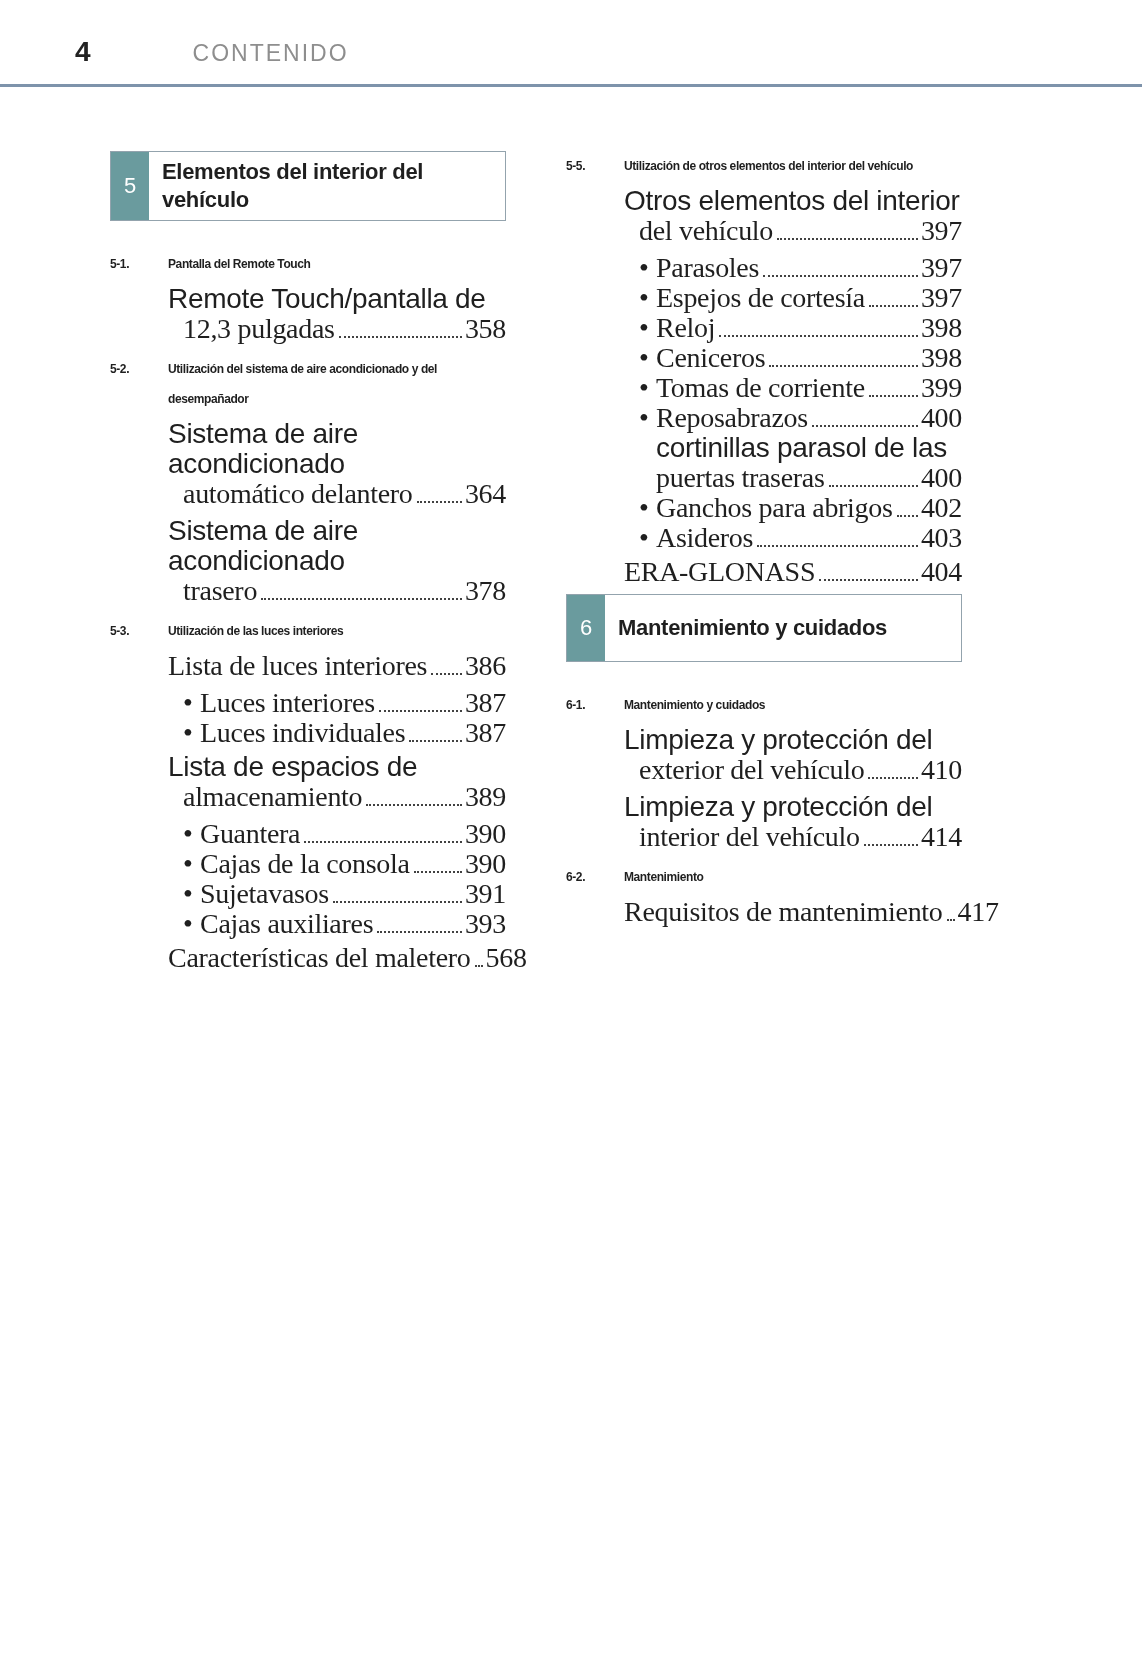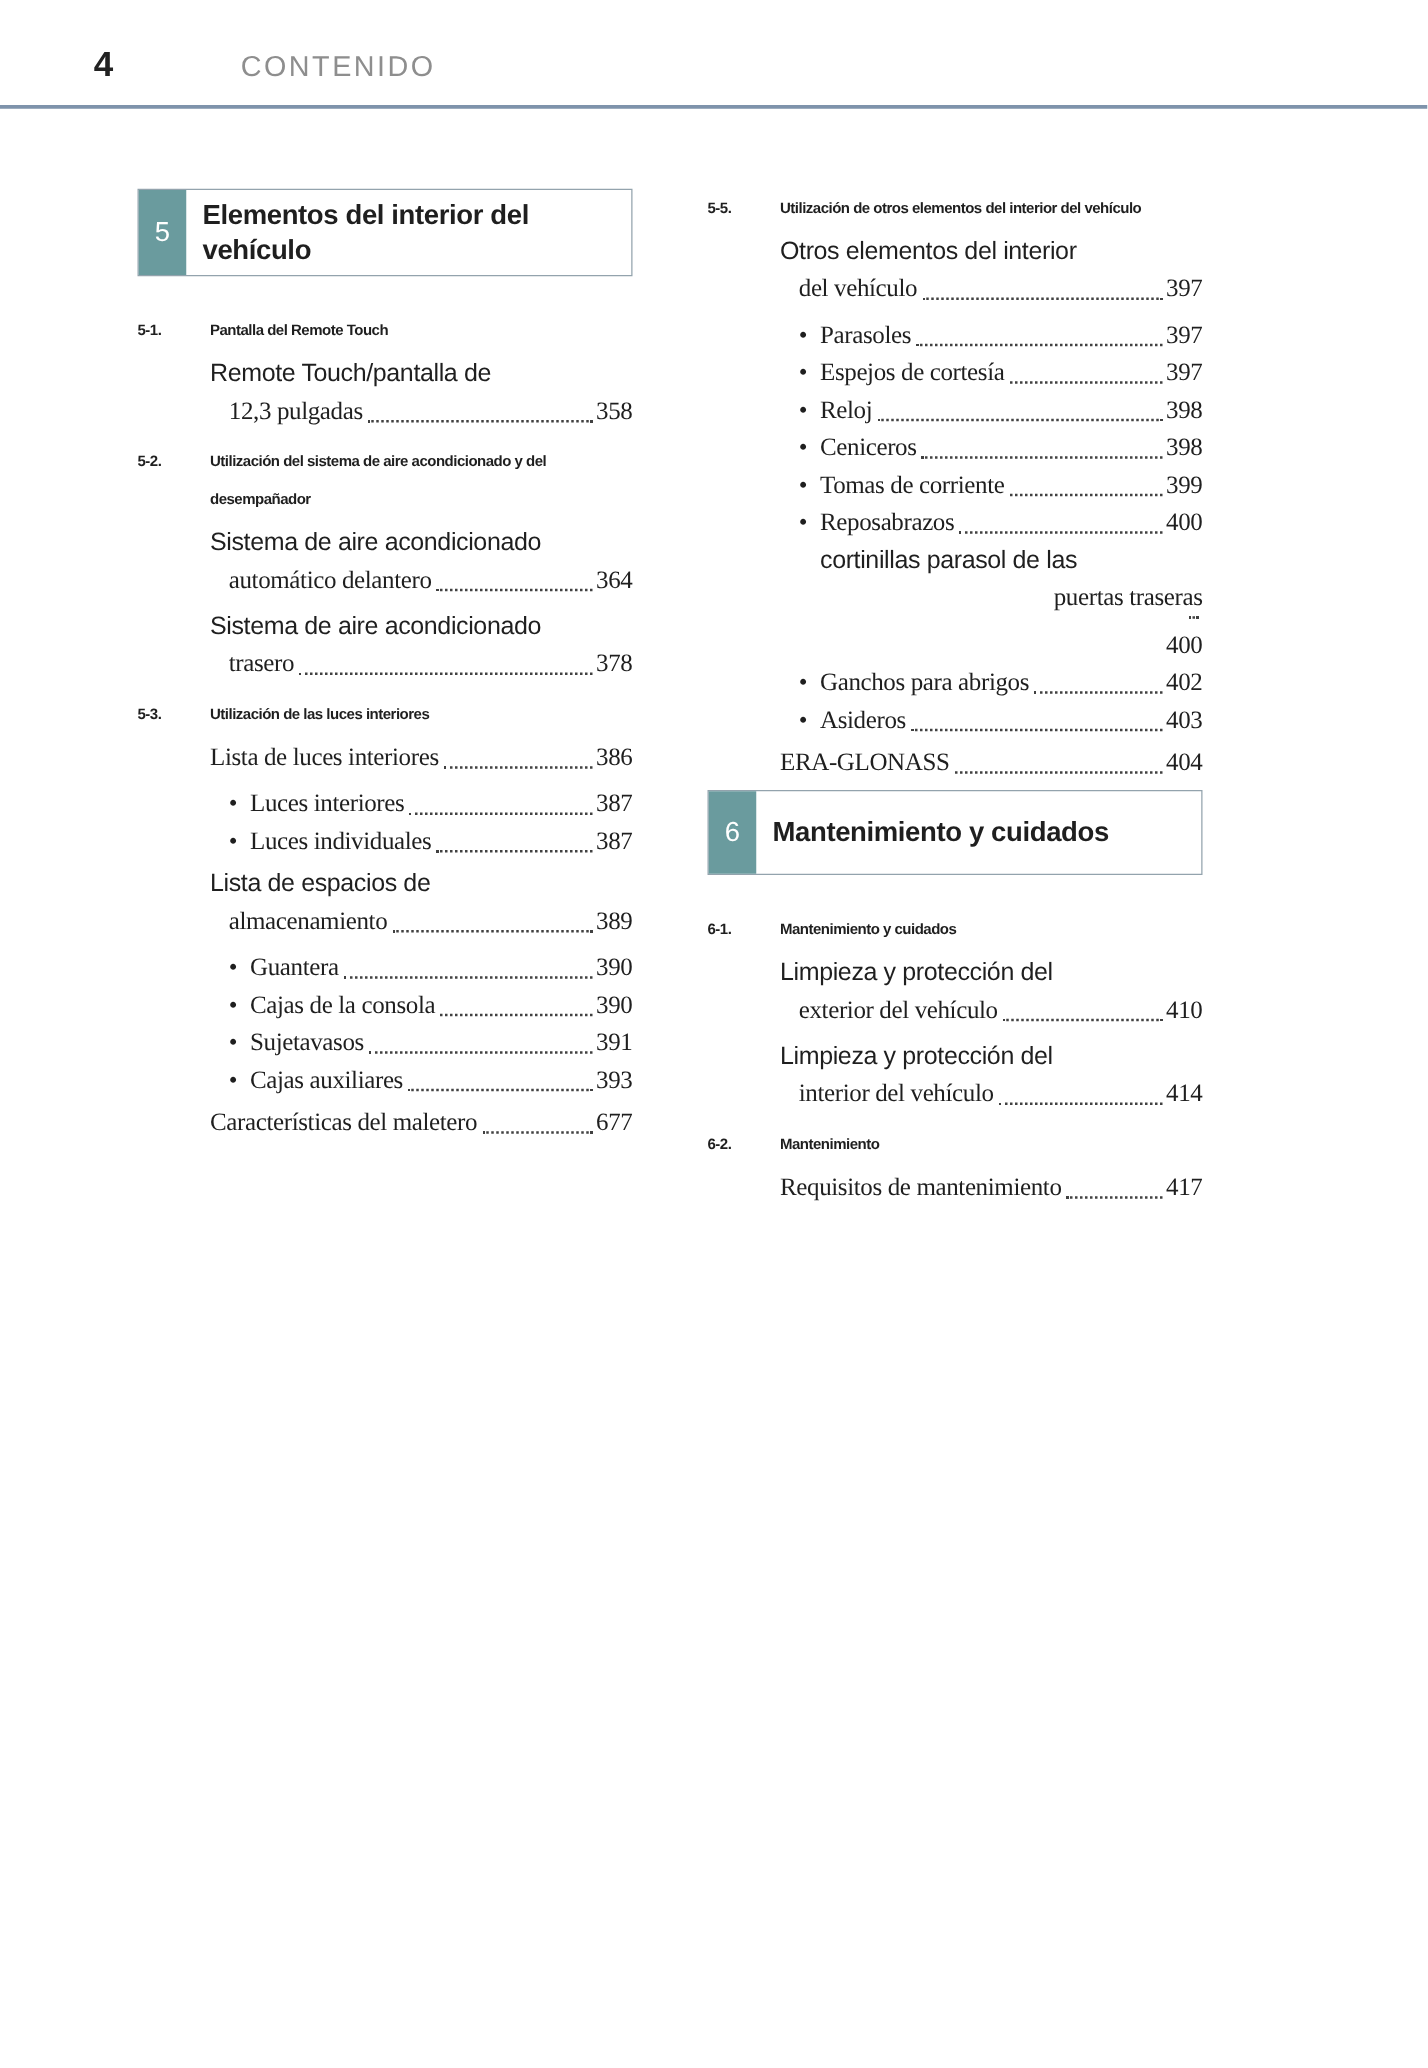--- a/index.html
+++ b/index.html
@@ -26,30 +26,30 @@
   .col > :first-child{margin-top:0;}
 
   .chapter-box{display:flex;align-items:stretch;border:1px solid var(--box-border);min-height:66px;margin:0 0 28px 0;background:#fff;}
   .chapter-num{flex:0 0 38px;background:var(--chapter-tab);color:#fff;display:flex;align-items:center;justify-content:center;font-size:22px;}
   .chapter-title{display:flex;align-items:center;font-weight:700;font-size:22px;line-height:1.28;padding:6px 4px 6px 13px;letter-spacing:-0.3px;}
 
   .section{display:flex;font-weight:700;font-size:12px;line-height:30px;margin:10px 0 5px 0;letter-spacing:-0.4px;}
   .section-num{flex:0 0 58px;}
   .section-title{flex:1;}
 
-  .entry{margin:4px 0 7px 58px;font-size:20px;line-height:30px;letter-spacing:-0.3px;}
+  .entry{margin:4px 0 7px 58px;font-size:28px;line-height:30px;letter-spacing:-0.3px;}
   .entry.bullet{margin:0 0 0 58px;}
   .ln0{padding-left:0;}
   .ln{padding-left:15px;}
   .bl0{padding-left:15px;}
   .bl{padding-left:32px;}
   .lastline{display:flex;align-items:flex-end;font-family:Liberation Serif, serif;}
   .lastline.ind-cont{padding-left:15px;}
   .lastline.ind-bullet{padding-left:15px;}
-  .lastline.ind-bullet-cont{padding-left:32px;flex-direction:column;}
+  .lastline.ind-bullet-cont{padding-left:32px;}
   .bullet-glyph{display:inline-block;flex:0 0 17px;width:17px;}
   .txt{white-space:nowrap;}
   .leader{flex:1;margin:0 3px 6px 4px;border-bottom:2px dotted var(--dots);min-width:8px;}
   .pg{white-space:nowrap;}
 </style>
 </head>
 <body>
 
 <div class="page">
   <header class="header">
@@ -160,21 +160,21 @@
             <span class="bullet-glyph">•</span>
             <span class="txt">Cajas auxiliares</span>
             <span class="leader"></span>
             <span class="pg">393</span>
           </div>
         </div>
         <div class="entry">
           <div class="lastline">
             <span class="txt">Características del maletero</span>
             <span class="leader"></span>
-            <span class="pg">677</span>
+            <span class="pg">568</span>
           </div>
         </div>
       </section>
     <section class="col">
         <div class="section">
           <span class="section-num">5-5.</span>
           <span class="section-title">Utilización de otros elementos del interior del vehículo</span>
         </div>
         <div class="entry">
           <div class="ln0">Otros elementos del interior</div>

